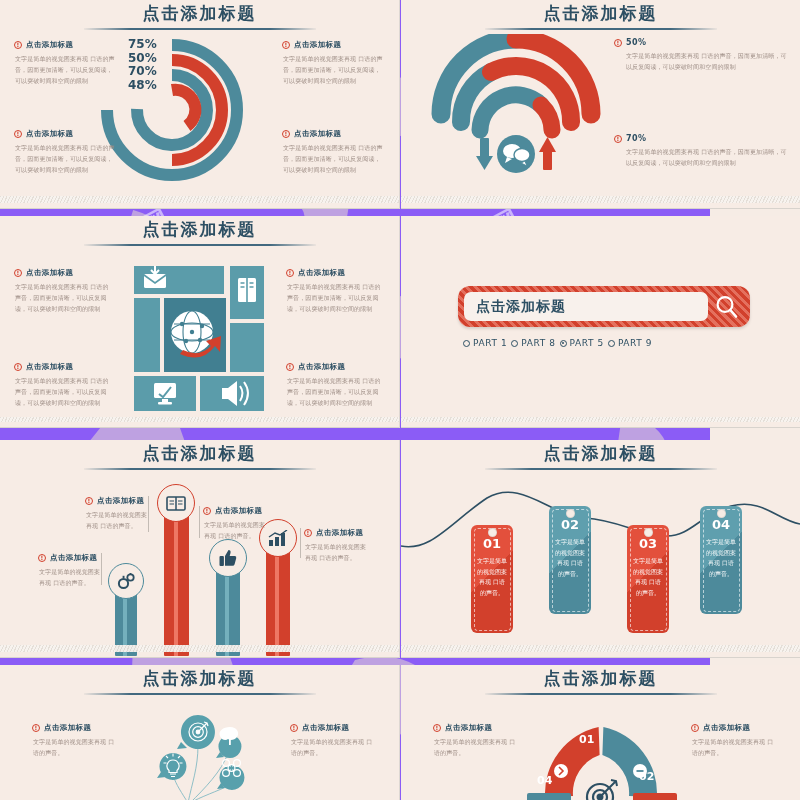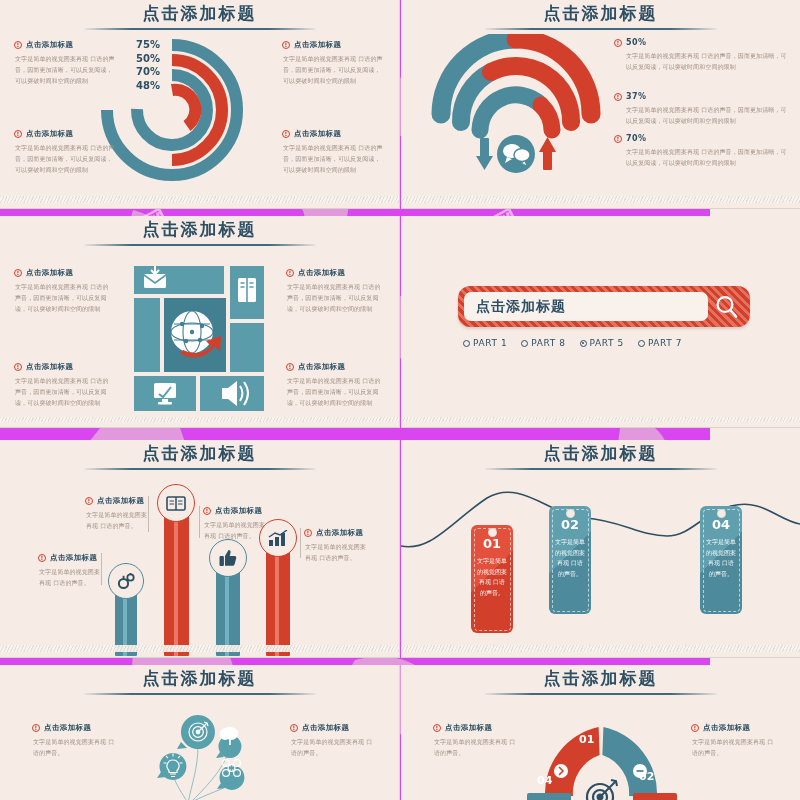--- a/index.html
+++ b/index.html
@@ -2,21 +2,21 @@
 <html><head>
 <meta charset="utf-8">
 <style>
   * { box-sizing: border-box; margin:0; padding:0; }
   html,body { width:800px; height:800px; }
   body {
     font-family: "DejaVu Sans", "Liberation Sans", sans-serif;
     background:#f6ece5;
     overflow:hidden;
   }
-  #page { position:relative; width:710px; height:800px; background:#d946ef; }
+  #page { position:relative; width:710px; height:800px; background:#8b5cf6; }
 
   
   .mapbg{
     position:absolute; inset:0; pointer-events:none; opacity:.55;
   }
   .mapbg svg{ width:100%; height:100%; }
 
   
   .slide{
     position:absolute; background:#f7ece5; overflow:hidden;
@@ -55,36 +55,36 @@
     text-align:center; flex:0 0 auto;
   }
   .tblock .bd{
     color:#9e8e86; font-size:6px; line-height:1.85; letter-spacing:.1px;
     margin-left:1px;
   }
   .tblock.ind .bd{ margin-left:12px; }
 
   
   .pctlist{ position:absolute; }
-  .pctlist div{ color:#2d4f63; font-size:10px; font-weight:bold; line-height:13.5px; text-align:right; }
+  .pctlist div{ color:#2d4f63; font-size:12px; font-weight:bold; line-height:13.5px; }
 
   
   .searchwrap{
     position:absolute; border-radius:12px; padding:6px;
     background:
       repeating-linear-gradient(45deg,#d2402c 0 3px,#e4705e 3px 6px);
     box-shadow:0 2px 3px rgba(0,0,0,.13);
   }
   .searchfield{
     height:29px; background:#f8f1ec; border-radius:7px; margin-right:36px;
     display:flex; align-items:center; padding-left:12px;
     color:#2d4f63; font-size:14px; font-weight:bold; letter-spacing:1px;
   }
   .mag{ position:absolute; right:10px; top:9px; }
-  .parts{ position:absolute; display:flex; gap:14px; }
+  .parts{ position:absolute; display:flex; gap:4px; }
   .part{ display:flex; align-items:center; gap:3px; color:#2d4f63; font-size:9px; letter-spacing:.6px; }
   .radio{ width:7px; height:7px; border:1px solid #2d4f63; border-radius:50%; position:relative; }
   .radio.on::after{ content:""; position:absolute; inset:1.3px; background:#2d4f63; border-radius:50%; }
 
   
   .bar{ position:absolute; border-radius:4px 4px 1px 1px; }
   .bar.teal{ background:linear-gradient(90deg,#4d8a9b 0 38%,#74b0bd 38% 56%,#4d8a9b 56% 100%); }
   .bar.red{ background:linear-gradient(90deg,#d2402c 0 38%,#ee7764 38% 56%,#d2402c 56% 100%); }
   .cap{
     position:absolute; border-radius:50%; background:#f7ece5;
@@ -247,27 +247,20 @@
       </g>
     </svg>
 
     <div class="tblock ind" style="left:213px;top:38px;width:175px;">
       <div class="hd pct">
         <span class="bullet">!</span>
         <span>50%</span>
       </div>
       <div class="bd">文字是简单的视觉图案再现 口语的声音，因而更加清晰，可以反复阅读，可以突破时间和空间的限制</div>
     </div>
-    <div class="tblock ind" style="left:213px;top:92px;width:175px;">
-      <div class="hd pct">
-        <span class="bullet">!</span>
-        <span>37%</span>
-      </div>
-      <div class="bd">文字是简单的视觉图案再现 口语的声音，因而更加清晰，可以反复阅读，可以突破时间和空间的限制</div>
-    </div>
     <div class="tblock ind" style="left:213px;top:134px;width:175px;">
       <div class="hd pct">
         <span class="bullet">!</span>
         <span>70%</span>
       </div>
       <div class="bd">文字是简单的视觉图案再现 口语的声音，因而更加清晰，可以反复阅读，可以突破时间和空间的限制</div>
     </div>
 
     <div class="stripe"></div>
     <div class="hrule"></div>
@@ -380,21 +373,21 @@
       <label class="part">
         <span class="radio"></span>
         <span>PART 8</span>
       </label>
       <label class="part">
         <span class="radio on"></span>
         <span>PART 5</span>
       </label>
       <label class="part">
         <span class="radio"></span>
-        <span>PART 7</span>
+        <span>PART 9</span>
       </label>
     </div>
 
     <div class="stripe thin"></div>
     <div class="hrule"></div>
   </div>
 
   <div class="slide" style="left:0;top:440px;width:399px;height:218px;">
     <div class="title">
       <span>点击添加标题</span><span class="u"></span>
@@ -493,20 +486,26 @@
       <span class="hole"></span>
       <div class="num">01</div>
       <div class="txt">文字是简单的视觉图案再现 口语的声音。</div>
     </div>
     <div class="tag teal" style="left:148px;top:66px;width:42px;height:108px;">
       <span class="dash"></span>
       <span class="hole"></span>
       <div class="num">02</div>
       <div class="txt">文字是简单的视觉图案再现 口语的声音。</div>
     </div>
+    <div class="tag red" style="left:226px;top:85px;width:42px;height:108px;">
+      <span class="dash"></span>
+      <span class="hole"></span>
+      <div class="num">03</div>
+      <div class="txt">文字是简单的视觉图案再现 口语的声音。</div>
+    </div>
     <div class="tag teal" style="left:299px;top:66px;width:42px;height:108px;">
       <span class="dash"></span>
       <span class="hole"></span>
       <div class="num">04</div>
       <div class="txt">文字是简单的视觉图案再现 口语的声音。</div>
     </div>
 
     <div class="stripe"></div>
     <div class="hrule"></div>
   </div>

